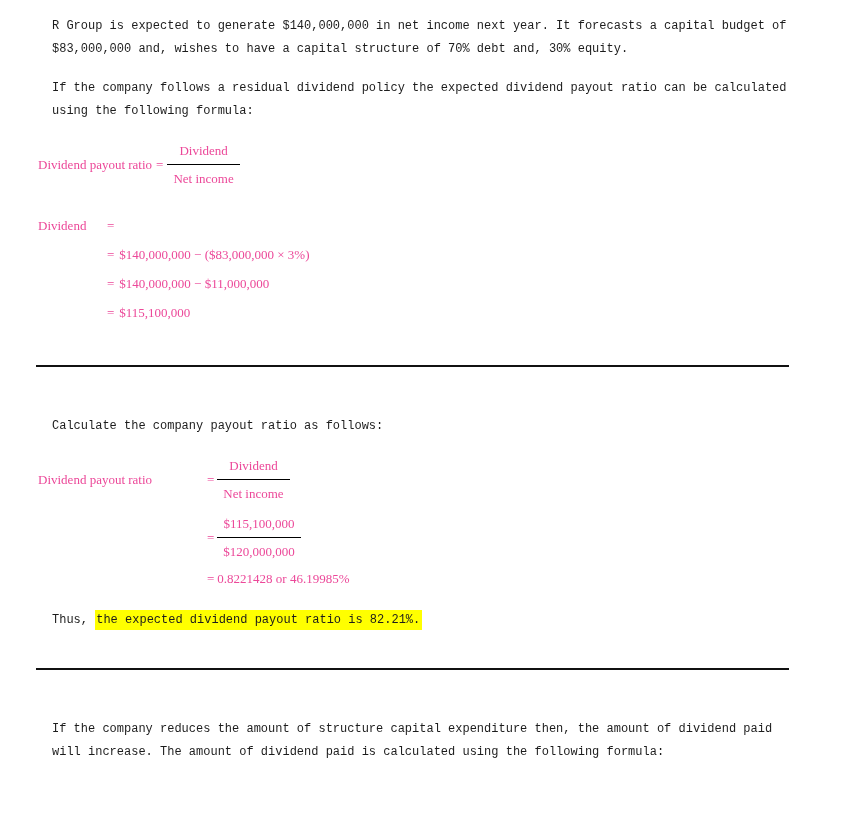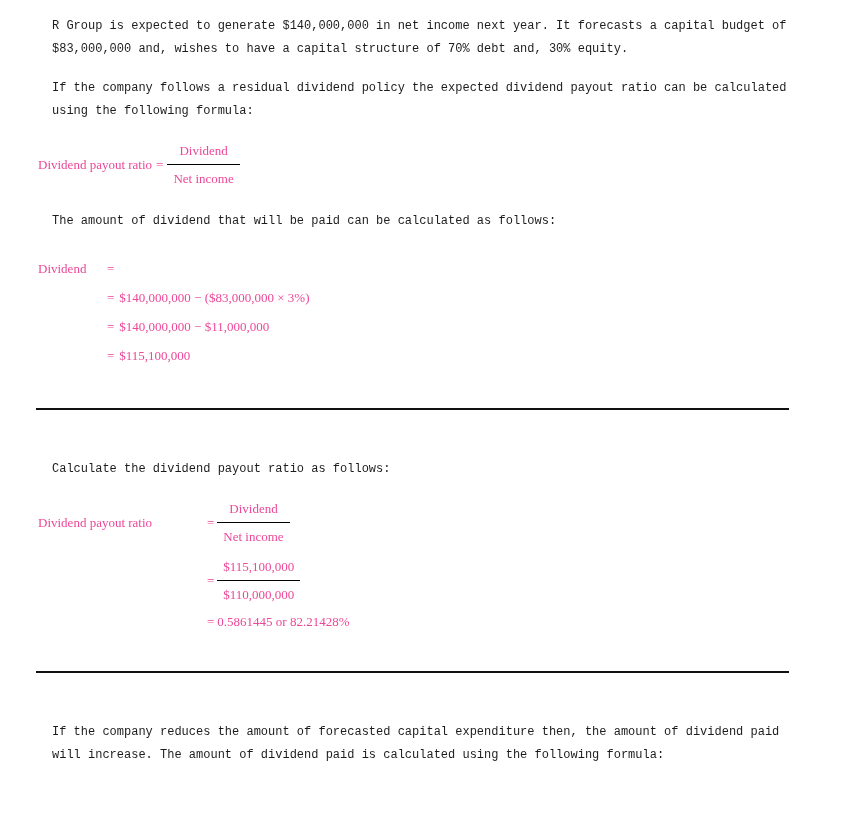--- a/index.html
+++ b/index.html
@@ -116,21 +116,20 @@
 
   <div class="formula-row math">
     <span>Dividend payout ratio</span>
       <span class="eq">=</span>
     <span class="fraction">
       <span class="num">Dividend</span>
       <span class="den">Net income</span>
     </span>
   </div>
 
-  <p class="para p-amount">The amount of dividend that will be paid can be calculated as follows:</p>
 
   <div class="eq-block math">
     <div class="eq-line">
       <span class="lhs-col">Dividend</span>
         <span class="eq">=</span>
     </div>
     <div class="eq-line">
       <span class="lhs-col"></span>
         <span class="eq">=</span>
         <span class="rhs">$140,000,000 − ($83,000,000 × 3%)</span>
@@ -143,45 +142,46 @@
     <div class="eq-line">
       <span class="lhs-col"></span>
         <span class="eq">=</span>
         <span class="rhs">$115,100,000</span>
     </div>
   </div>
 
 
   <hr class="divider">
 
-  <p class="para p-calc-intro">Calculate the dividend payout ratio as follows:</p>
+  <p class="para p-calc-intro">Calculate the company payout ratio as follows:</p>
 
   <div class="calc-block math">
     <div class="calc-row">
       <span class="lhs-col">Dividend payout ratio</span>
         <span class="eq">=</span>
       <span class="fraction">
         <span class="num">Dividend</span>
         <span class="den">Net income</span>
       </span>
     </div>
     <div class="calc-row calc-row-2">
       <span class="lhs-col"></span>
         <span class="eq">=</span>
       <span class="fraction">
         <span class="num">$115,100,000</span>
-        <span class="den">$110,000,000</span>
+        <span class="den">$120,000,000</span>
       </span>
     </div>
     <div class="calc-row calc-row-3">
       <span class="lhs-col"></span>
         <span class="eq">=</span>
-        <span class="rhs">0.5861445 or 82.21428%</span>
+        <span class="rhs">0.8221428 or 46.19985%</span>
     </div>
   </div>
 
+  <p class="para p-conclusion"><span>Thus, </span><span class="highlight">the expected dividend payout ratio is 82.21%.</span></p>
 
   <hr class="divider divider-2">
 
-  <p class="para p-closing">If the company reduces the amount of forecasted capital expenditure then, the amount of dividend paid
+  <p class="para p-closing">If the company reduces the amount of structure capital expenditure then, the amount of dividend paid
 will increase. The amount of dividend paid is calculated using the following formula:</p>
 
 </div>
 
 </body></html>

